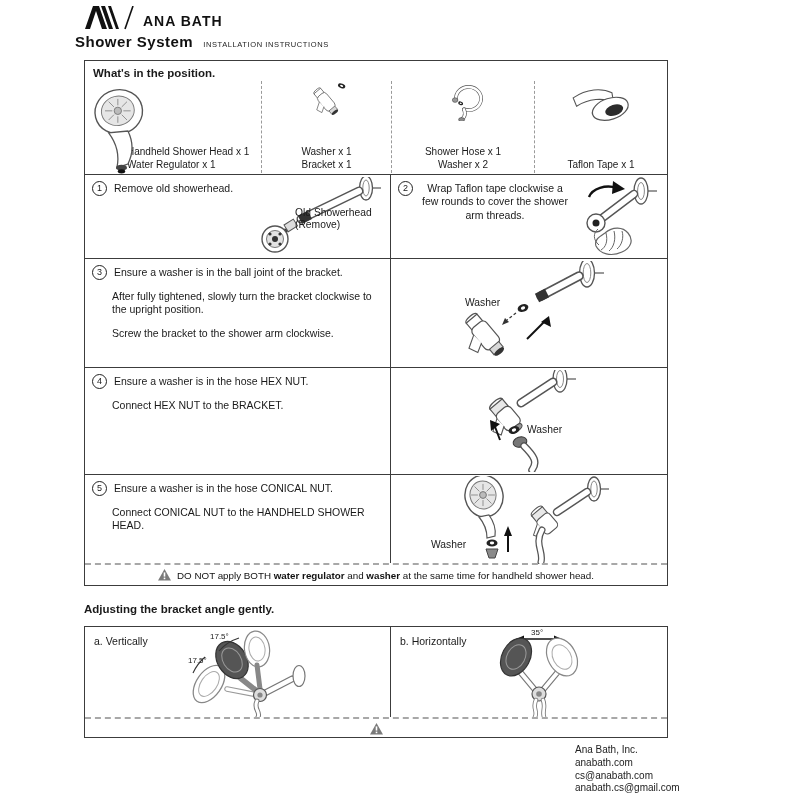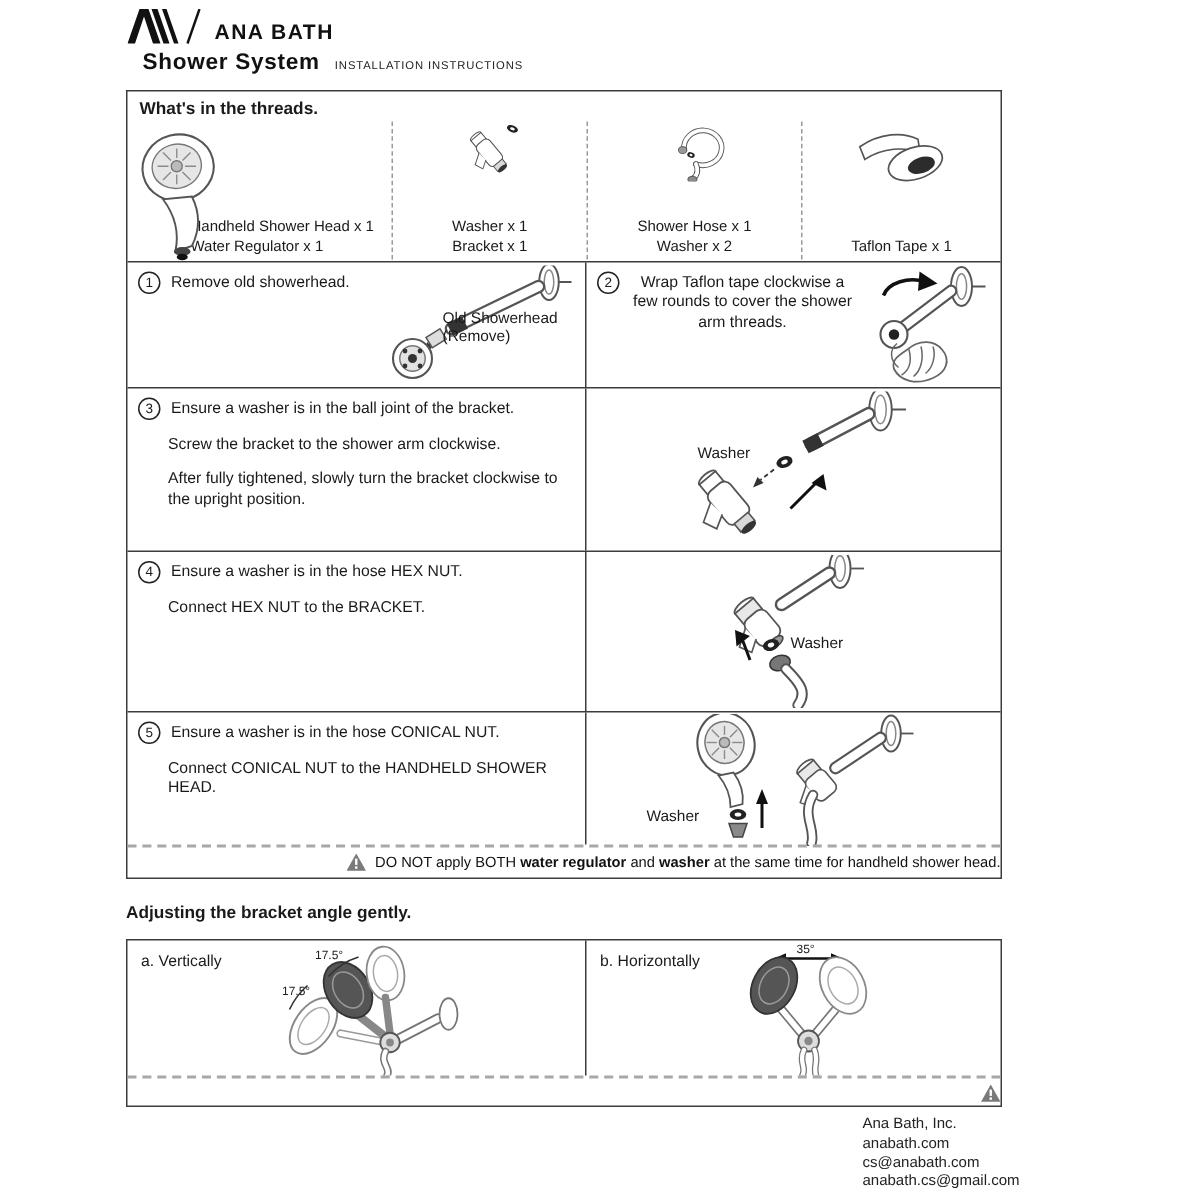--- a/index.html
+++ b/index.html
@@ -5,33 +5,33 @@
   html,body{margin:0;padding:0;}
   body{
     width:800px;height:800px;background:#ffffff;position:relative;
     font-family:"Liberation Sans", sans-serif;color:#1a1a1a;
     -webkit-font-smoothing:antialiased;
   }
   .abs{position:absolute;}
   
   .brand-row{left:85px;top:6px;display:flex;align-items:flex-end;gap:6px;}
   .brand-text{font-weight:bold;font-size:14px;letter-spacing:1px;color:#111;padding-bottom:1px;text-align:right;}
-  .title-row{left:95px;top:33px;display:flex;align-items:baseline;gap:10px;}
+  .title-row{left:75px;top:33px;display:flex;align-items:baseline;gap:10px;}
   .doc-title{font-weight:bold;font-size:15px;letter-spacing:0.5px;color:#111;}
   .doc-subtitle{font-weight:normal;font-size:7.5px;letter-spacing:0.6px;color:#222;}
   
   .sheet-table{left:84px;width:584px;border:1.5px solid #3c3c3c;box-sizing:border-box;background:#fff;}
   .main-table{top:60px;height:526px;}
   .adjust-table{top:626px;height:112px;}
   .trow{display:flex;border-top:1.5px solid #3c3c3c;box-sizing:border-box;position:relative;}
   .trow.first{border-top:none;}
   .cell{position:relative;box-sizing:border-box;}
   .cell.l{width:305px;}
   .cell.r{flex:1;border-left:1.5px solid #3c3c3c;}
-  .warn-row{border-top:2px dashed #a8a8a8;display:flex;align-items:center;justify-content:flex-end;gap:6px;}
+  .warn-row{border-top:2px dashed #a8a8a8;display:flex;align-items:center;justify-content:center;gap:6px;}
   .warn-text{font-size:9.8px;color:#111;}
   .warn-text b{font-weight:bold;}
   
   .pkg-title{font-weight:bold;font-size:11.5px;padding:6px 0 0 8px;}
   .pkg-cells{display:flex;height:92px;margin-top:2px;}
   .pkg-cell{display:flex;flex-direction:column;align-items:center;justify-content:flex-end;box-sizing:border-box;position:relative;}
   .pkg-cell.dash{border-left:1.5px dashed #9a9a9a;gap:24px;}
   .pkg-label{font-size:10px;line-height:1.25;text-align:center;padding-bottom:2px;}
   .pkg-label.left{text-align:left;align-self:flex-end;padding-right:6px;}
   .pkg-icon-abs{position:absolute;}
@@ -62,21 +62,21 @@
   <span class="brand-text">ANA BATH</span>
 </div>
 <div class="abs title-row">
   <span class="doc-title">Shower System</span>
   <span class="doc-subtitle">INSTALLATION INSTRUCTIONS</span>
 </div>
 
 <div class="abs sheet-table main-table">
 
   <div class="trow first" style="height:112.5px;display:block;">
-    <div class="pkg-title">What's in the threads.</div>
+    <div class="pkg-title">What's in the position.</div>
     <div class="pkg-cells">
 
       <div class="pkg-cell" style="width:176px;">
         <svg class="pkg-icon-abs" style="left:6px;bottom:-2px;" width="72" height="88" viewBox="0 0 78 96">
           <ellipse cx="30" cy="27" rx="26" ry="24" transform="rotate(-14 30 27)" fill="#fff" stroke="#555" stroke-width="1.5"></ellipse>
           <ellipse cx="29" cy="26" rx="18" ry="16" transform="rotate(-14 29 26)" fill="#e6e6e6" stroke="#777" stroke-width="1"></ellipse>
           <g transform="translate(29,26)" stroke="#8a8a8a" stroke-width="1">
             <line x1="6" y1="0" x2="14" y2="0"></line>
               <line x1="4.2" y1="4.2" x2="10" y2="10"></line>
             <line x1="0" y1="6" x2="0" y2="13"></line>
@@ -205,22 +205,22 @@
     </div>
   </div>
 
   <div class="trow" style="height:109px;">
     <div class="cell l">
       <div class="step-text">
         <div class="step-line">
           <span class="cnum">3</span>
           <span class="ltext">Ensure a washer is in the ball joint of the bracket.</span>
         </div>
+        <div class="cont" style="max-width:272px;">After fully tightened, slowly turn the bracket clockwise to the upright position.</div>
         <div class="cont">Screw the bracket to the shower arm clockwise.</div>
-        <div class="cont" style="max-width:272px;">After fully tightened, slowly turn the bracket clockwise to the upright position.</div>
       </div>
     </div>
     <div class="cell r">
       <svg class="abs" style="left:4px;top:2px;" width="268" height="104" viewBox="0 0 268 104">
         <ellipse cx="192" cy="12" rx="7.5" ry="14" fill="#fff" stroke="#555" stroke-width="1.3"></ellipse>
         <ellipse cx="192" cy="12" rx="3.8" ry="9.5" fill="none" stroke="#888" stroke-width="1"></ellipse>
         <line x1="199" y1="12" x2="209" y2="12" stroke="#555" stroke-width="1.2"></line>
         <path d="M146,35 L184,15" stroke="#555" stroke-width="9.5" stroke-linecap="round" fill="none"></path>
         <path d="M146,35 L184,15" stroke="#fff" stroke-width="6.2" stroke-linecap="round" fill="none"></path>
         <path d="M142,37 L152,32" stroke="#333" stroke-width="9.5" stroke-linecap="butt" fill="none"></path>

